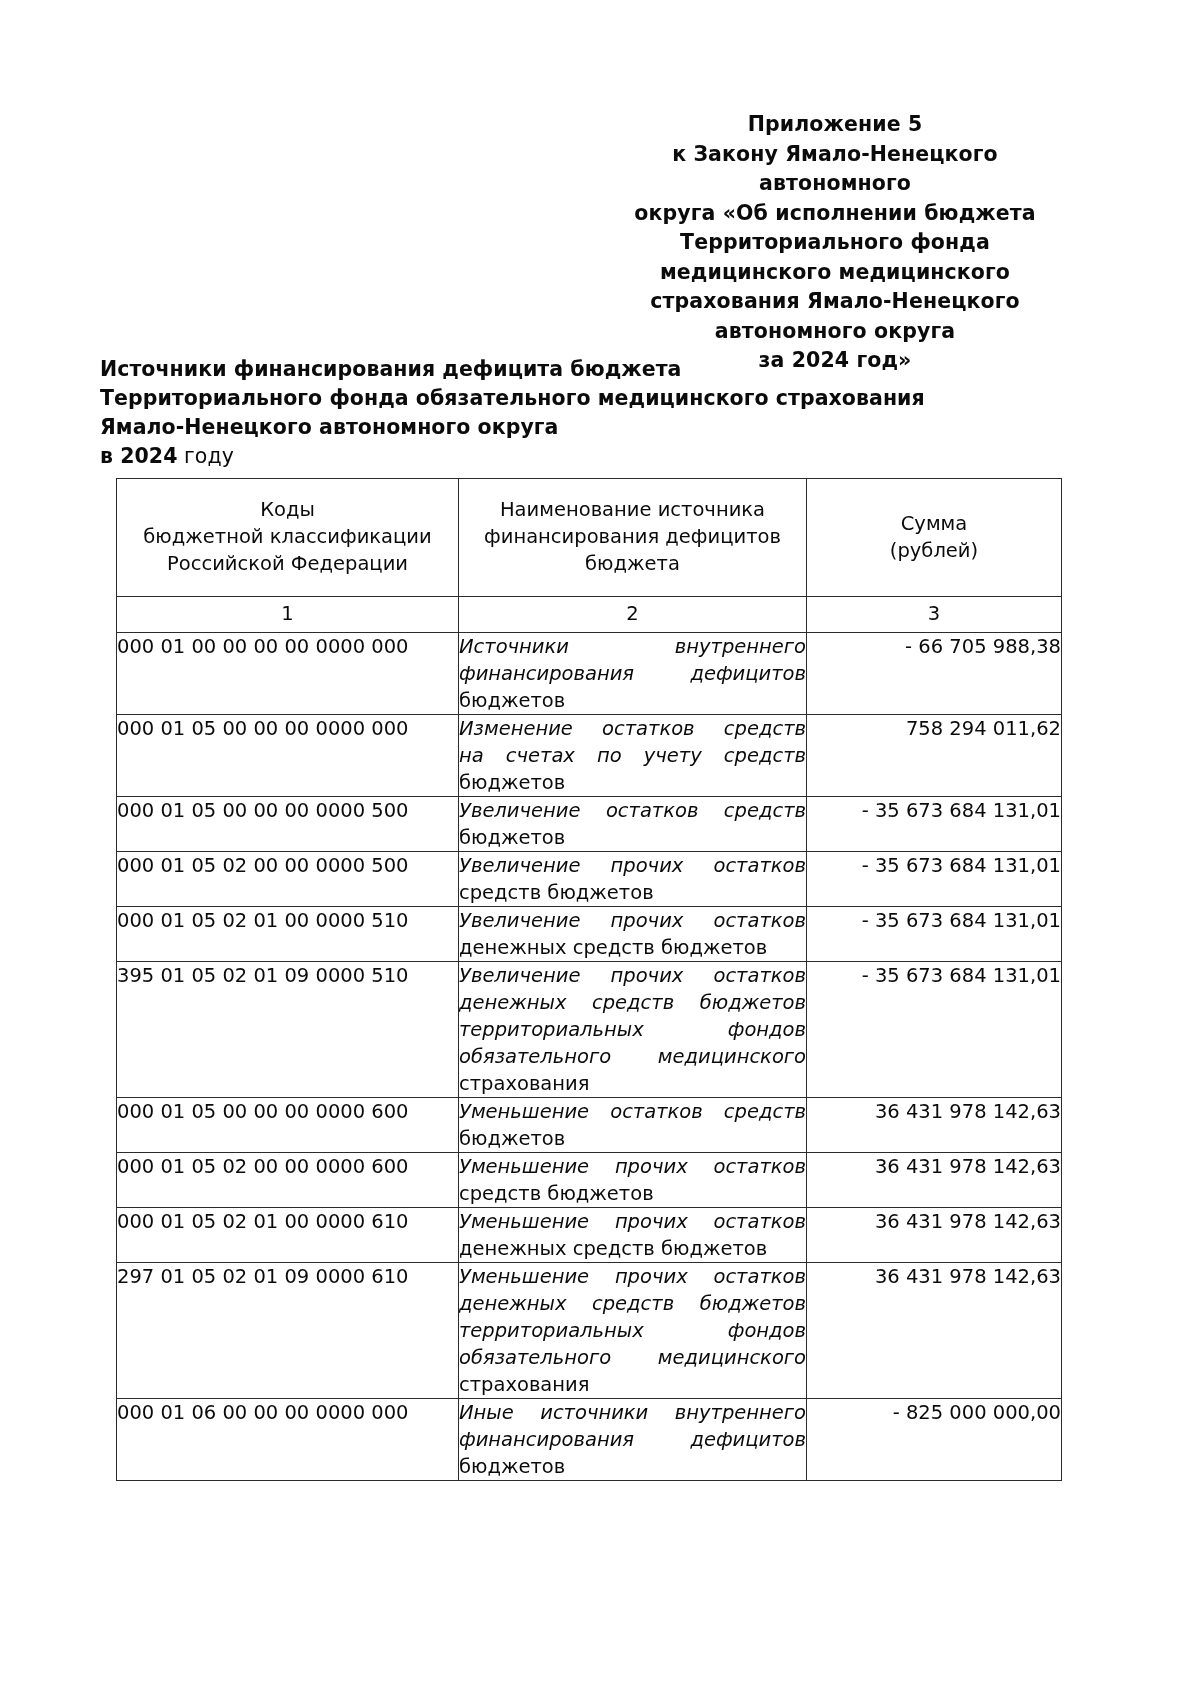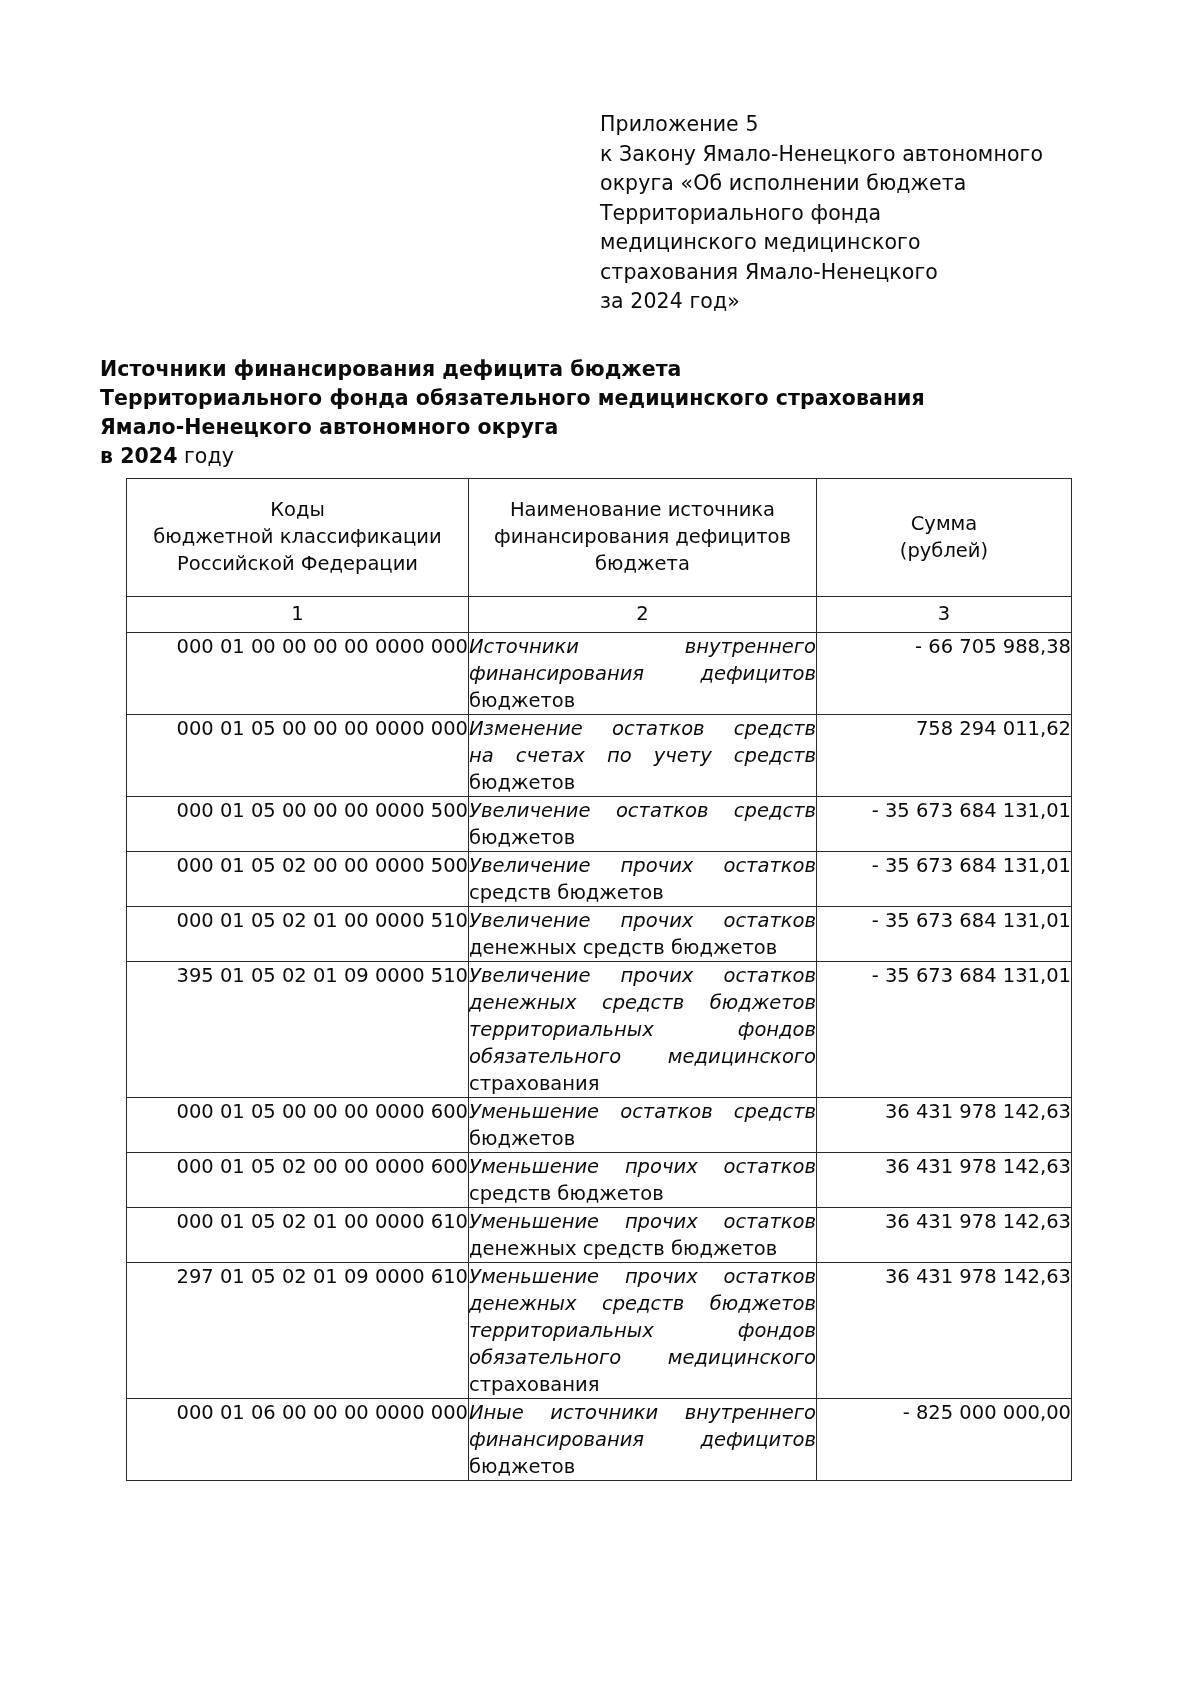--- a/index.html
+++ b/index.html
@@ -25,21 +25,22 @@
 
   
   .ref-block {
     position: absolute;
     left: 600px;
     top: 110px;
     width: 470px;
     font-size: 20.5px;
     line-height: 29.5px;
     letter-spacing: 0.1px;
-    text-align: left;
+    text-align: center;
+    font-weight: bold;
   }
   .ref-block .ref-line {
     display: block;
     white-space: pre-wrap;
   }
 
   
   .doc-title {
     position: absolute;
     left: 100px;
@@ -55,39 +56,38 @@
     display: block;
     white-space: pre-wrap;
   }
   .doc-title .title-line-4 .year-plain {
     font-weight: normal;
   }
 
   
   .fin-table {
     position: absolute;
-    left: 126px;
+    left: 116px;
     top: 478px;
     width: 945px;
     border-collapse: collapse;
     table-layout: fixed;
     font-size: 19.5px;
     line-height: 27px;
   }
   .fin-table col.c-code  { width: 342px; }
   .fin-table col.c-name  { width: 348px; }
   .fin-table col.c-sum   { width: 255px; }
 
   .fin-table th,
   .fin-table td {
     border: 1px solid #2b2b2b;
     padding: 0;
     vertical-align: top;
     background: #fff;
-    text-align: right;
   }
 
   .fin-table thead th {
     text-align: center;
     font-weight: normal;
     padding: 16px 8px 18px;
     vertical-align: middle;
     height: 118px;
     box-sizing: border-box;
   }
@@ -129,20 +129,21 @@
 
 <div class="page">
 
   <div class="ref-block">
     <span class="ref-line">Приложение 5</span>
     <span class="ref-line">к Закону Ямало-Ненецкого автономного</span>
     <span class="ref-line">округа «Об исполнении бюджета</span>
     <span class="ref-line">Территориального фонда</span>
     <span class="ref-line">медицинского медицинского</span>
     <span class="ref-line">страхования Ямало-Ненецкого</span>
+    <span class="ref-line">автономного округа</span>
     <span class="ref-line">за 2024 год»</span>
   </div>
 
   <div class="doc-title">
     <span class="title-line">Источники финансирования дефицита бюджета</span>
     <span class="title-line">Территориального фонда обязательного медицинского страхования</span>
     <span class="title-line">Ямало-Ненецкого автономного округа</span>
     <span class="title-line title-line-4"><span>в 2024</span><span class="year-plain"> году</span></span>
   </div>
 

